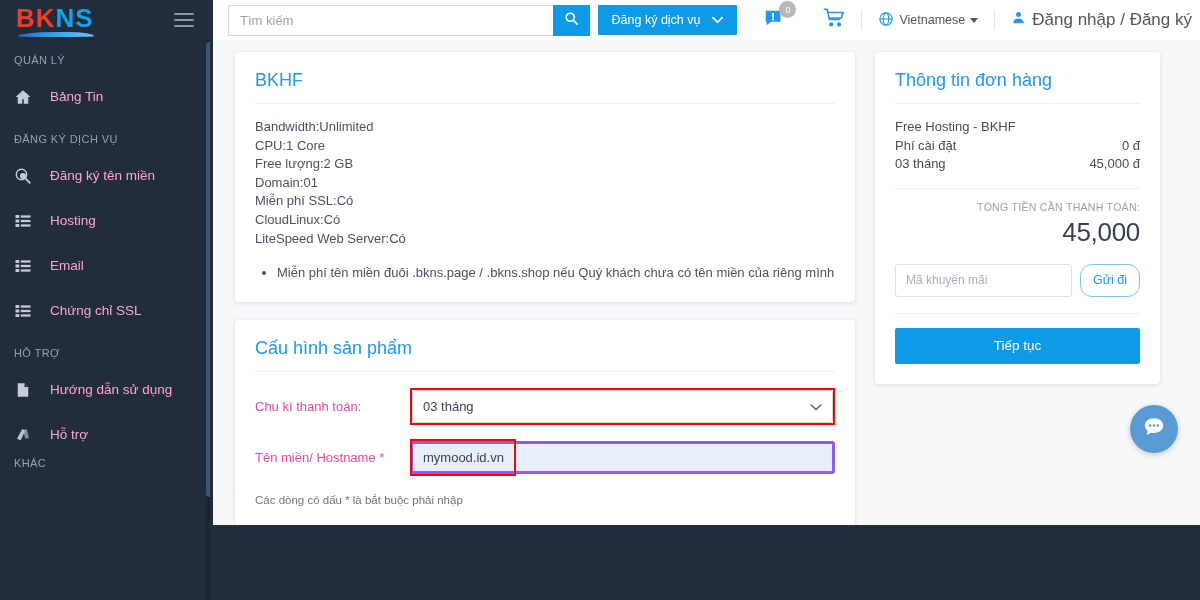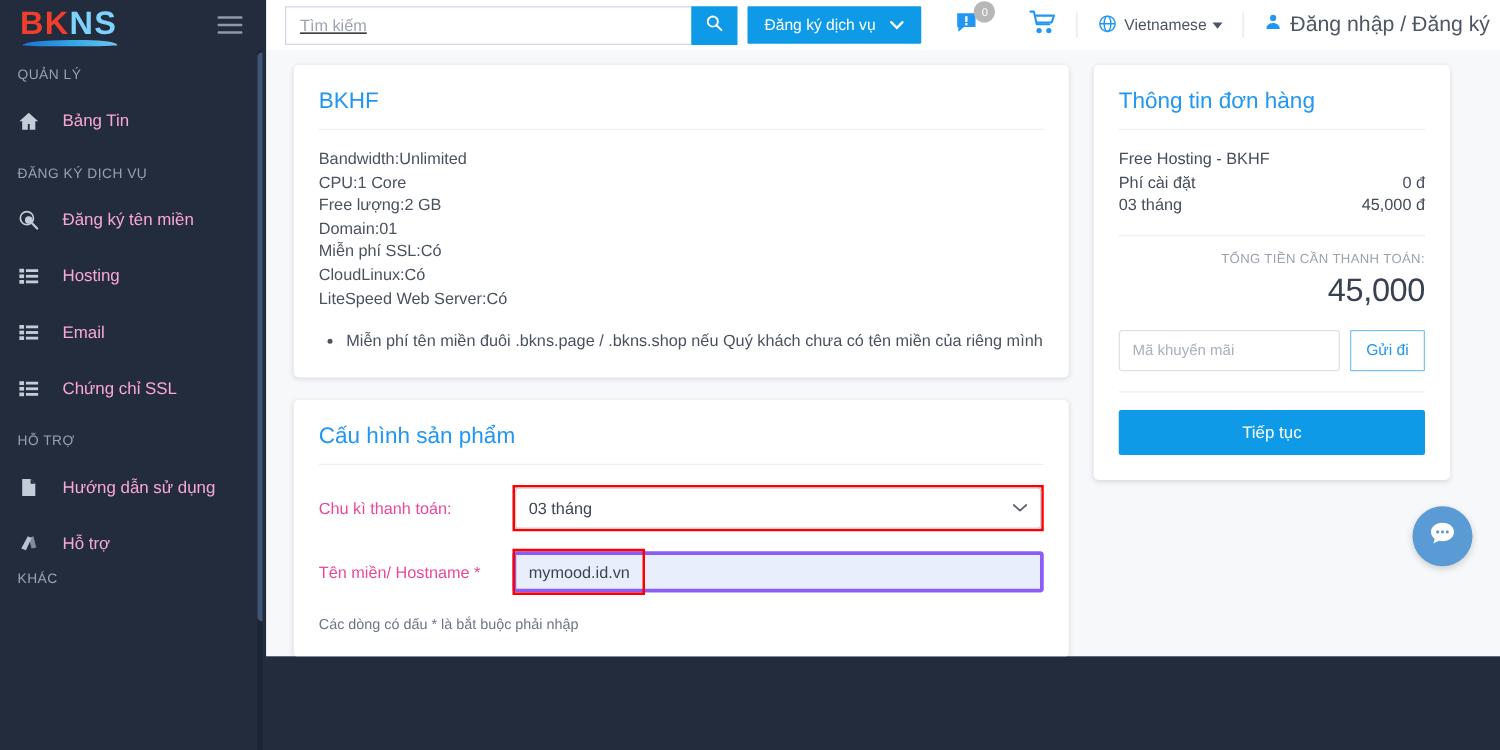--- a/index.html
+++ b/index.html
@@ -16,21 +16,21 @@
     position: absolute; left: 0; top: 0; width: 210px; height: 600px;
     background: #222c3d; color: #a4adbb; overflow: hidden;
   }
   .logo-row {
     height: 40px; display: flex; align-items: center; padding: 0 16px;
     justify-content: space-between;
   }
   .logo { position: relative; display: inline-block; padding-bottom: 5px; }
   .logo-text { font-size: 26px; font-weight: bold; letter-spacing: 1px; line-height: 26px; }
   .logo-bk { color: #ef3e2b; }
-  .logo-ns { color: #7dd3fc; }
+  .logo-ns { color: #0ea5e9; }
   .logo-swoosh {
     position: absolute; left: 2px; right: 0px; bottom: -1px; height: 5px;
     background: linear-gradient(90deg, #1f6fd0 0%, #35a8e8 55%, #6ec5f0 100%);
     border-radius: 60% 40% 55% 45% / 100% 100% 20% 20%;
   }
   .hamburger { width: 20px; }
   .hamburger span {
     display: block; height: 2px; background: #8e98a8; margin: 4px 0; border-radius: 1px;
   }
 
@@ -61,21 +61,21 @@
     background: #3f5575; border-radius: 4px;
   }
 
   
   .main {
     position: absolute; left: 213px; top: 0; width: 987px; height: 525px;
     background: #ffffff; overflow: hidden;
   }
   .topbar {
     height: 40px; display: flex; align-items: center; background: #fff;
-    padding: 0 0 0 15px; position: relative; text-decoration: underline;
+    padding: 0 0 0 15px; position: relative;
   }
   .search-wrap { display: flex; align-items: center; width: 362px; height: 31px; }
   .search-input {
     flex: 1; height: 31px; border: 1px solid #cfd8e3; border-right: none;
     padding: 0 11px; font-size: 13px; color: #333; outline: none;
     font-family: "Liberation Sans", sans-serif; background: #fff;
   }
   .search-input::placeholder { color: #9aa4b0; }
   .search-btn {
     width: 37px; height: 31px; background: #0f9ae8; border: none; cursor: pointer;
@@ -132,21 +132,21 @@
   .total-value { text-align: right; font-size: 26px; color: #37414f; margin-top: 4px; letter-spacing: -.3px; }
   .promo-row { display: flex; gap: 8px; margin-top: 16px; }
   .promo-input {
     flex: 1; height: 33px; border: 1px solid #dde2e9; border-radius: 3px;
     padding: 0 10px; font-size: 12px; color: #333; outline: none;
     font-family: "Liberation Sans", sans-serif;
   }
   .promo-input::placeholder { color: #a8b0ba; }
   .promo-btn {
     width: 62px; height: 33px; background: #fff; border: 1px solid #7fc4ef;
-    color: #2196f3; font-size: 12.5px; border-radius: 1px; cursor: pointer;
+    color: #2196f3; font-size: 12.5px; border-radius: 12px; cursor: pointer;
     font-family: "Liberation Sans", sans-serif;
   }
   .cont-hr { border-top: 1px solid #eceff3; margin: 16px 0 14px 0; }
   .continue-btn {
     display: block; width: 100%; height: 36px; background: #0f9ae8; color: #fff;
     border: none; font-size: 13.5px; border-radius: 2px; cursor: pointer;
     font-family: "Liberation Sans", sans-serif;
   }
 
   

